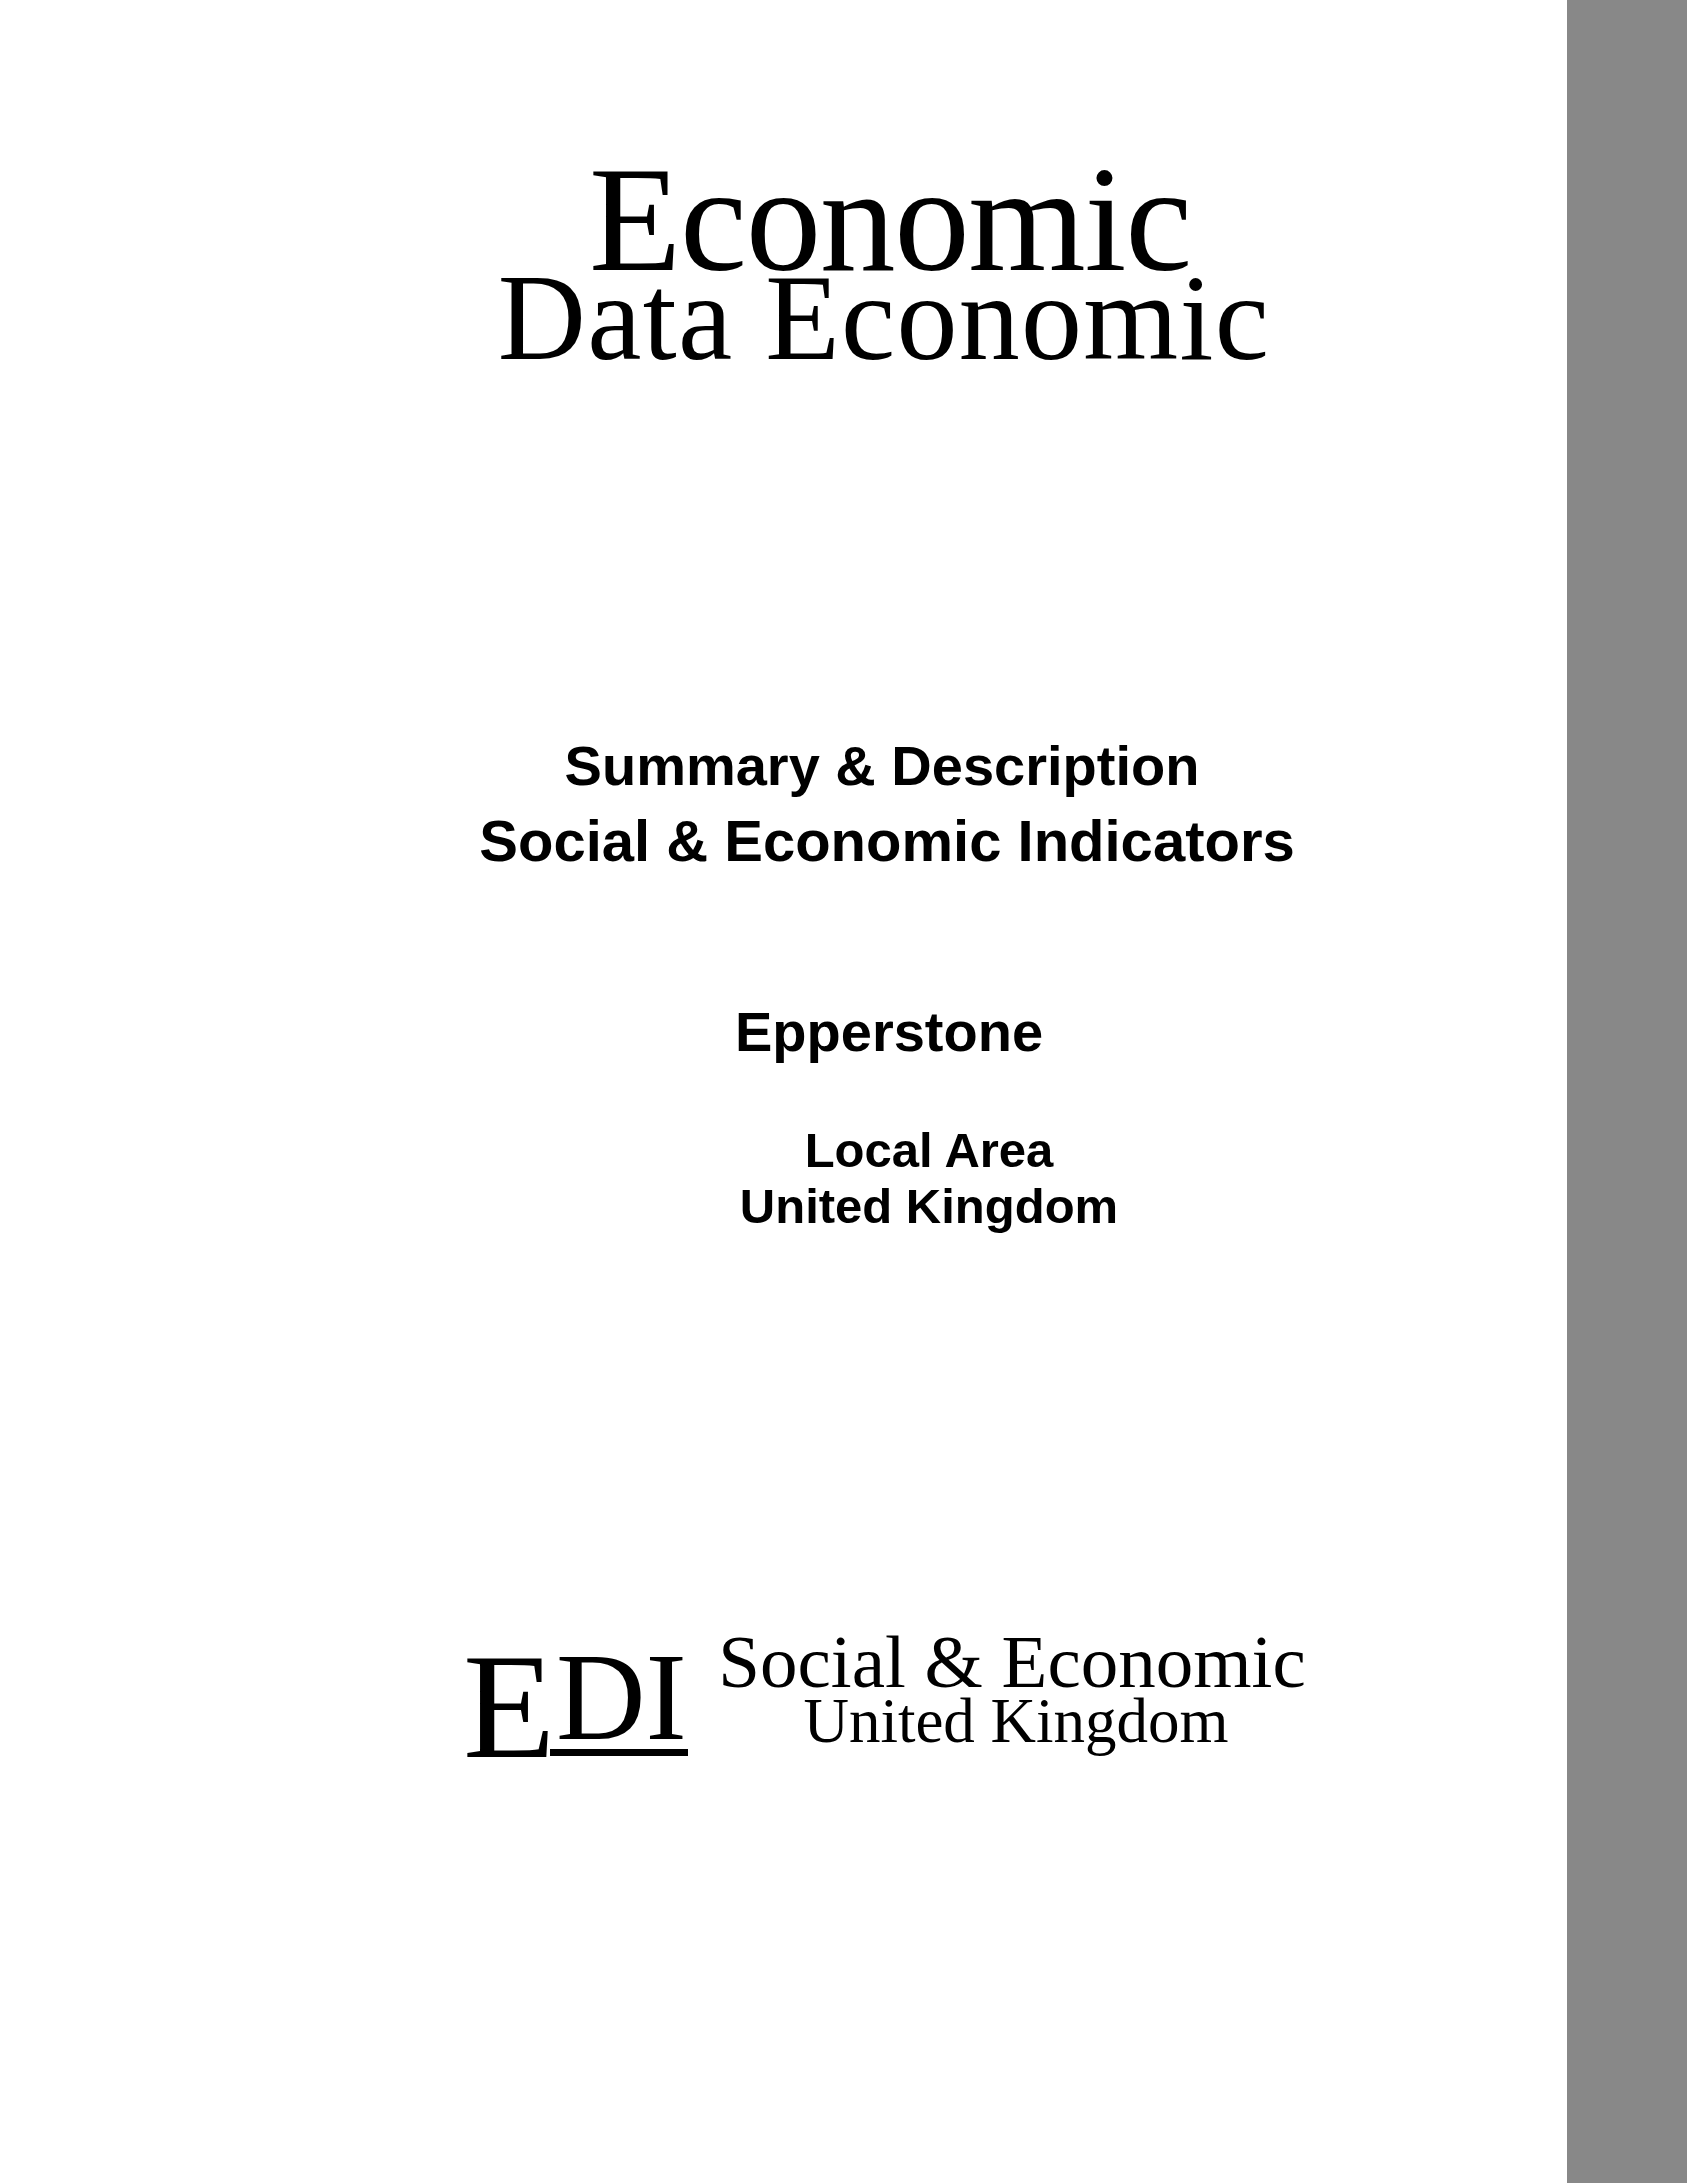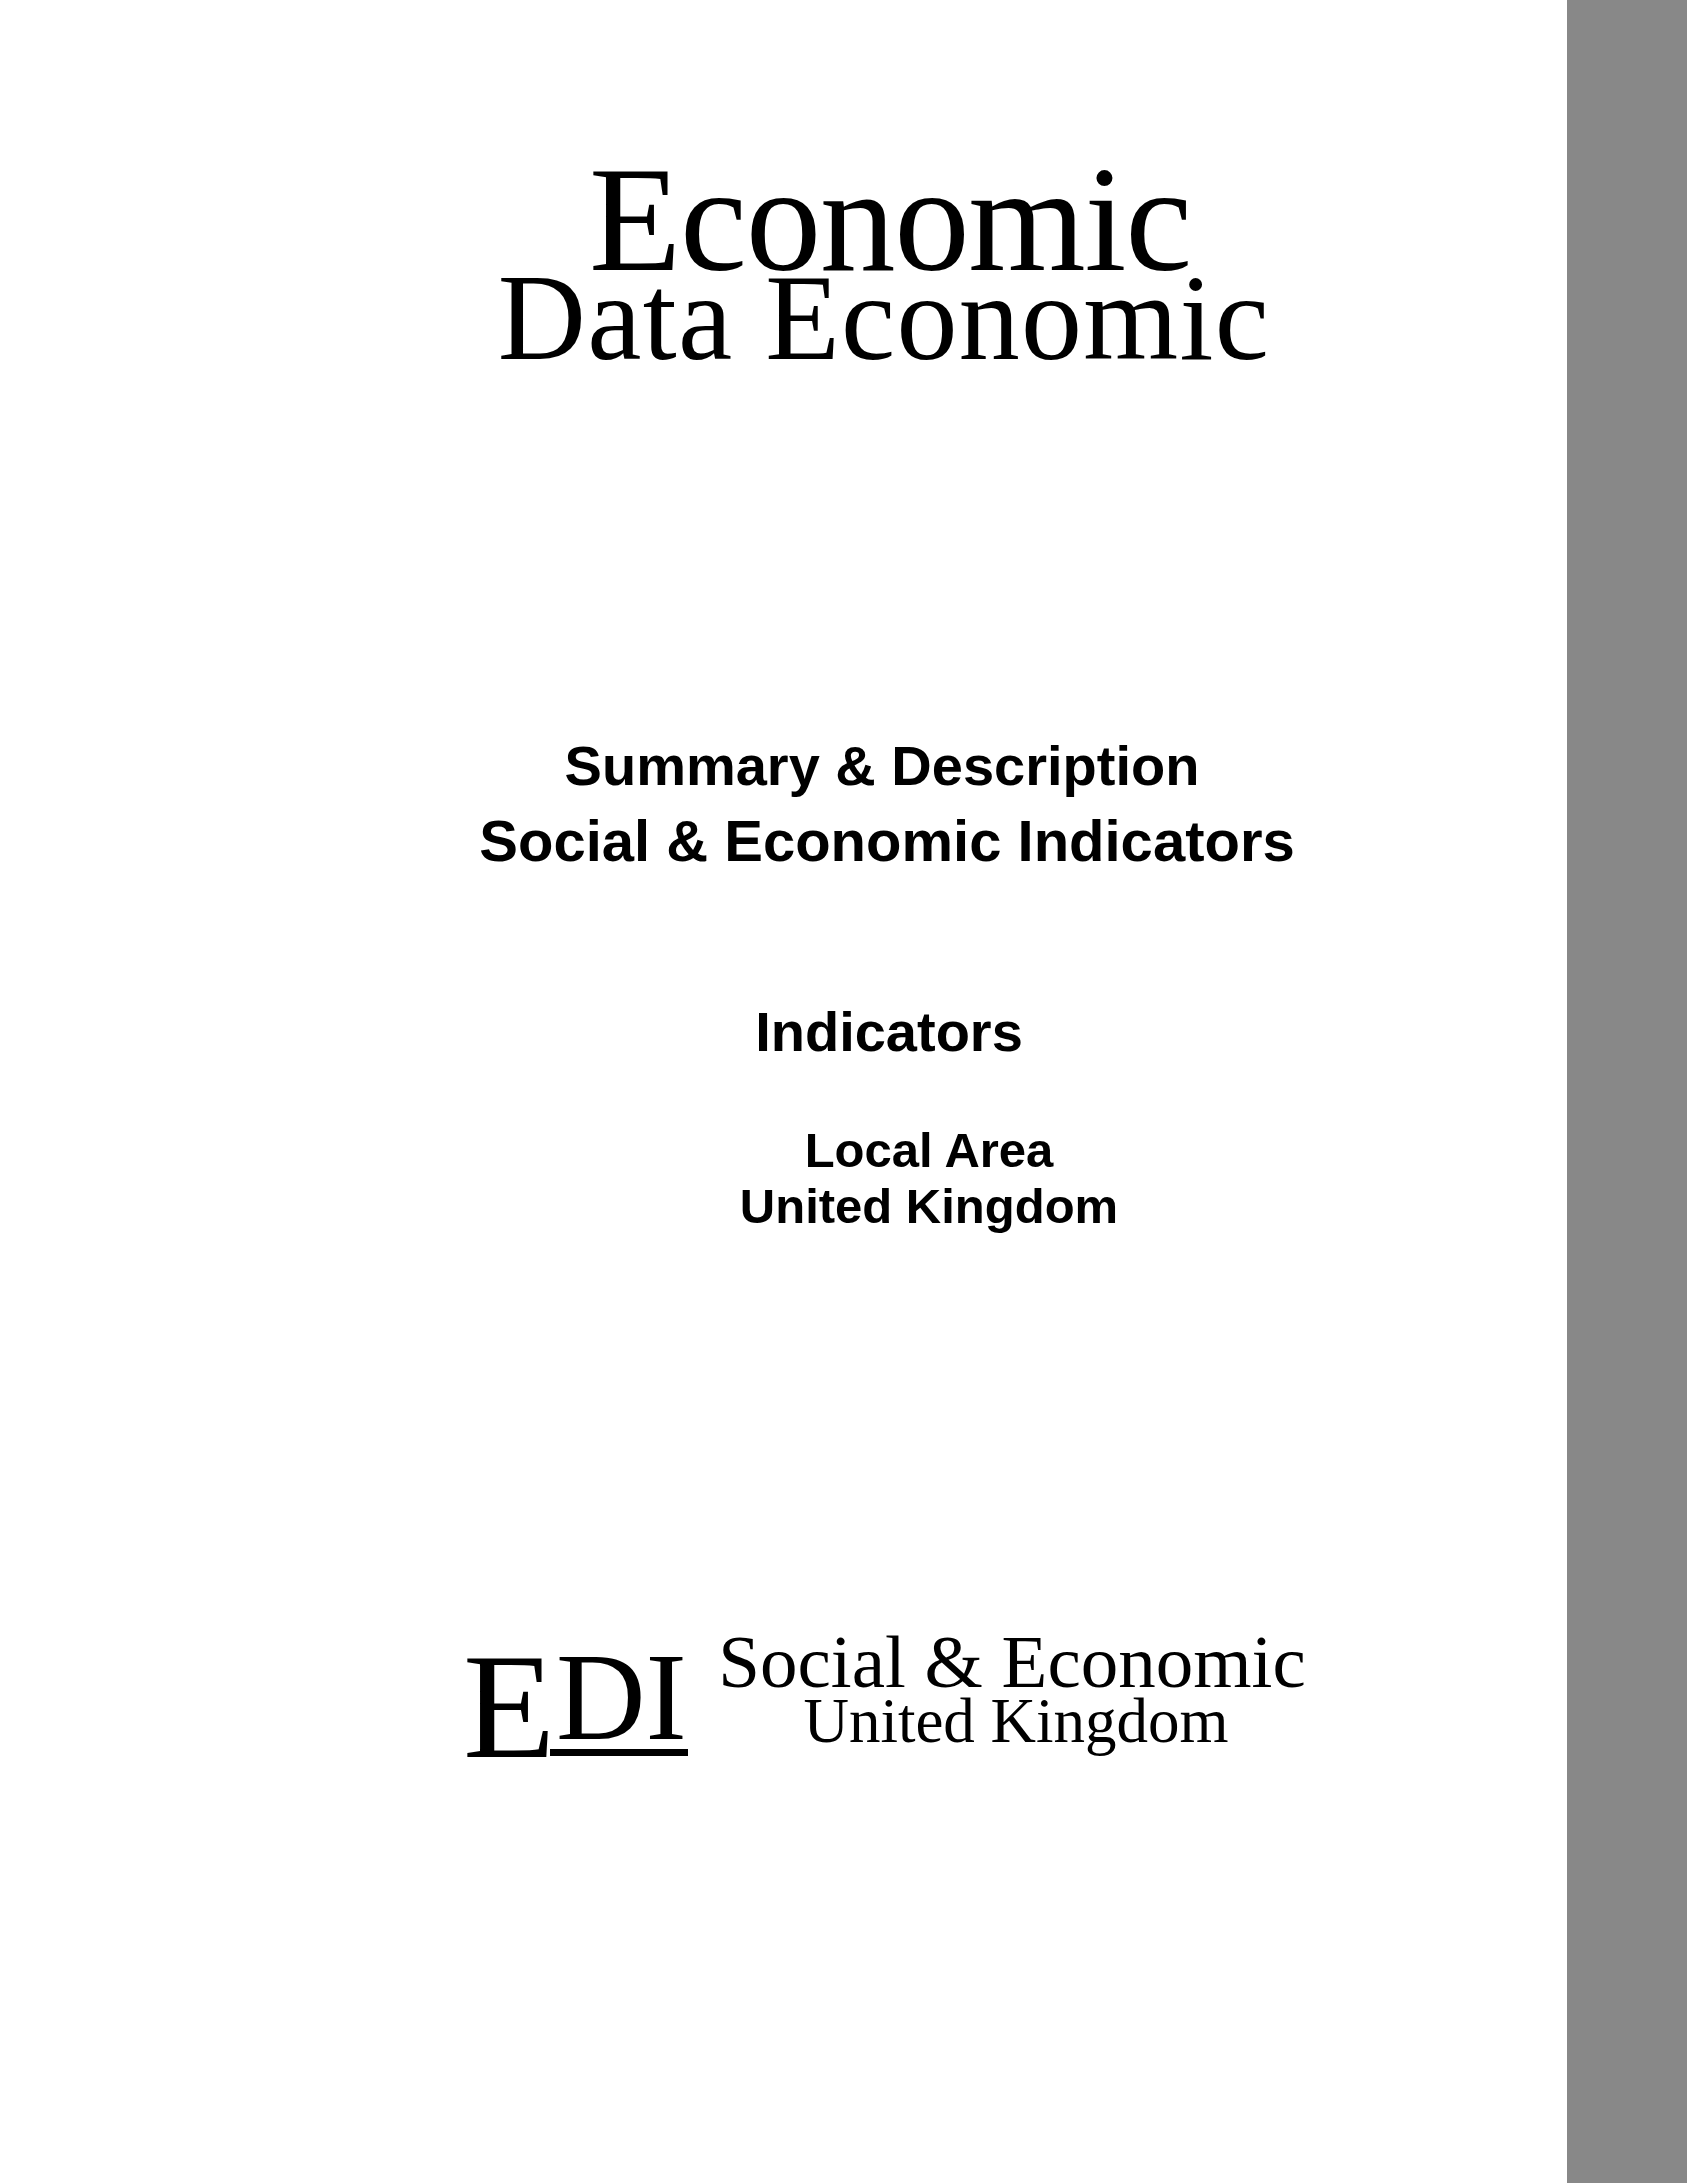--- a/index.html
+++ b/index.html
@@ -82,21 +82,21 @@
 <div class="page" style="--page-bg: #ffffff; --page-fg: #000000;">
 
   <div>
     <div class="abs centered header-line1">Economic</div>
     <div class="abs centered header-line2">Data Economic</div>
   </div>
 
   <div>
     <div class="abs centered report-subtitle">Summary &amp; Description</div>
     <div class="abs centered report-title">Social &amp; Economic Indicators</div>
-    <div class="abs centered area-name">Indicators</div>
+    <div class="abs centered area-name">Epperstone</div>
     <div class="abs centered area-details">
       <div>Local Area</div>
       <div>United Kingdom</div>
     </div>
   </div>
 
   <div>
     <div class="abs edi-e">E</div>
     <div class="abs edi-di">DI</div>
     <div class="abs edi-underline"></div>

